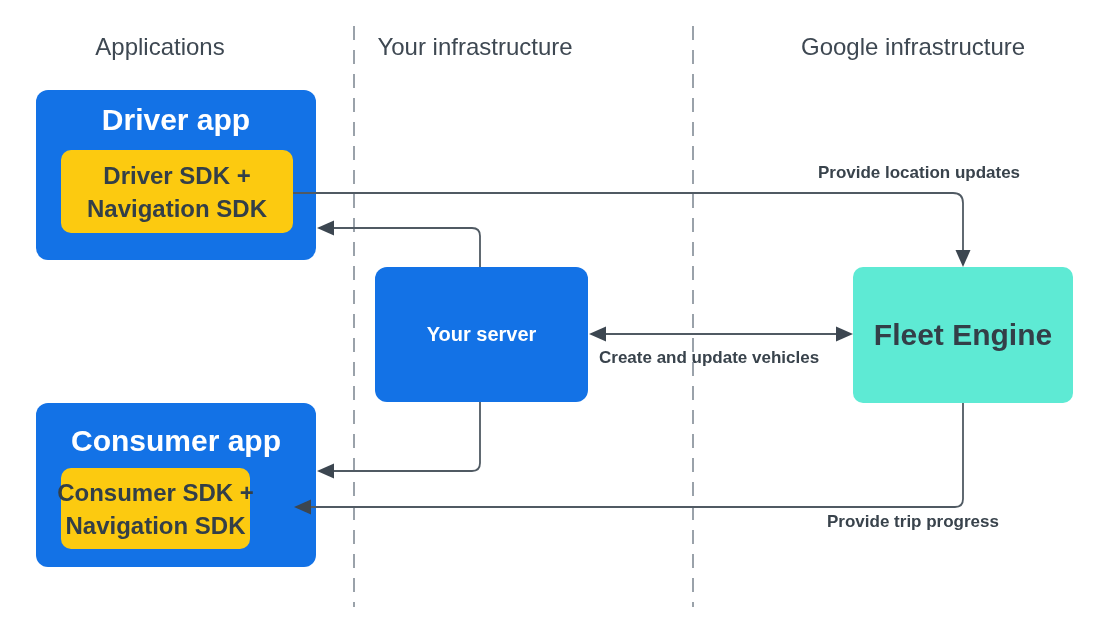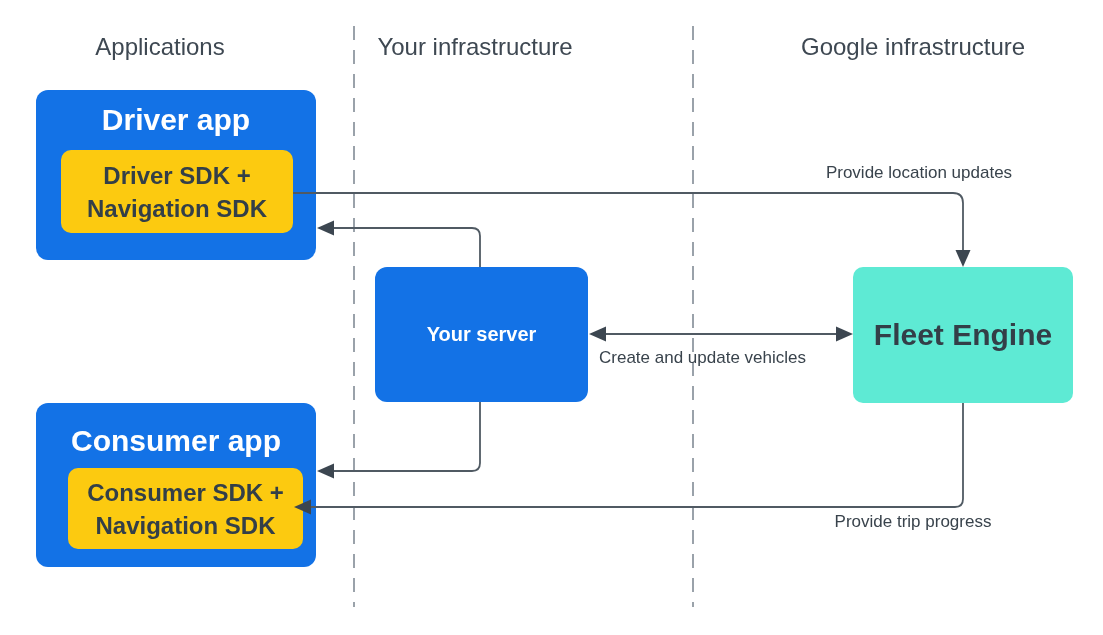--- a/index.html
+++ b/index.html
@@ -87,27 +87,27 @@
   #node-your-server .center-title { color: #ffffff; font-size: 20px; }
   #node-fleet-engine { left: 853px; top: 267px; width: 220px; height: 136px; border-radius: 10px; }
   #node-fleet-engine .center-title { color: #333f48; font-size: 30px; }
 
   #node-driver-app   { left: 36px; top: 90px;  width: 280px; height: 170px; }
   #node-driver-app   .app-title { top: 0; height: 60px; }
   #node-driver-app   .sdk-box   { left: 25px; top: 60px; width: 232px; height: 83px; }
 
   #node-consumer-app { left: 36px; top: 403px; width: 280px; height: 164px; }
   #node-consumer-app .app-title { top: 0; height: 75px; }
-  #node-consumer-app .sdk-box   { left: 32px; top: 65px; width: 235px; height: 81px; }
+  #node-consumer-app .sdk-box   { left: 25px; top: 65px; width: 189px; height: 81px; }
 
   
   .edge-label {
     position: absolute;
     font-size: 17px;
-    font-weight: 400;
+    font-weight: 700;
     color: #39434c;
     white-space: nowrap;
     z-index: 4;
   }
   #lbl-location-updates { left: 809px; top: 163px; width: 220px; text-align: center; }
   #lbl-create-update    { left: 599px; top: 346px; line-height: 23px; text-align: left; }
   #lbl-trip-progress    { left: 813px; top: 512px; width: 200px; text-align: center; }
 </style>
 </head>
 <body>

